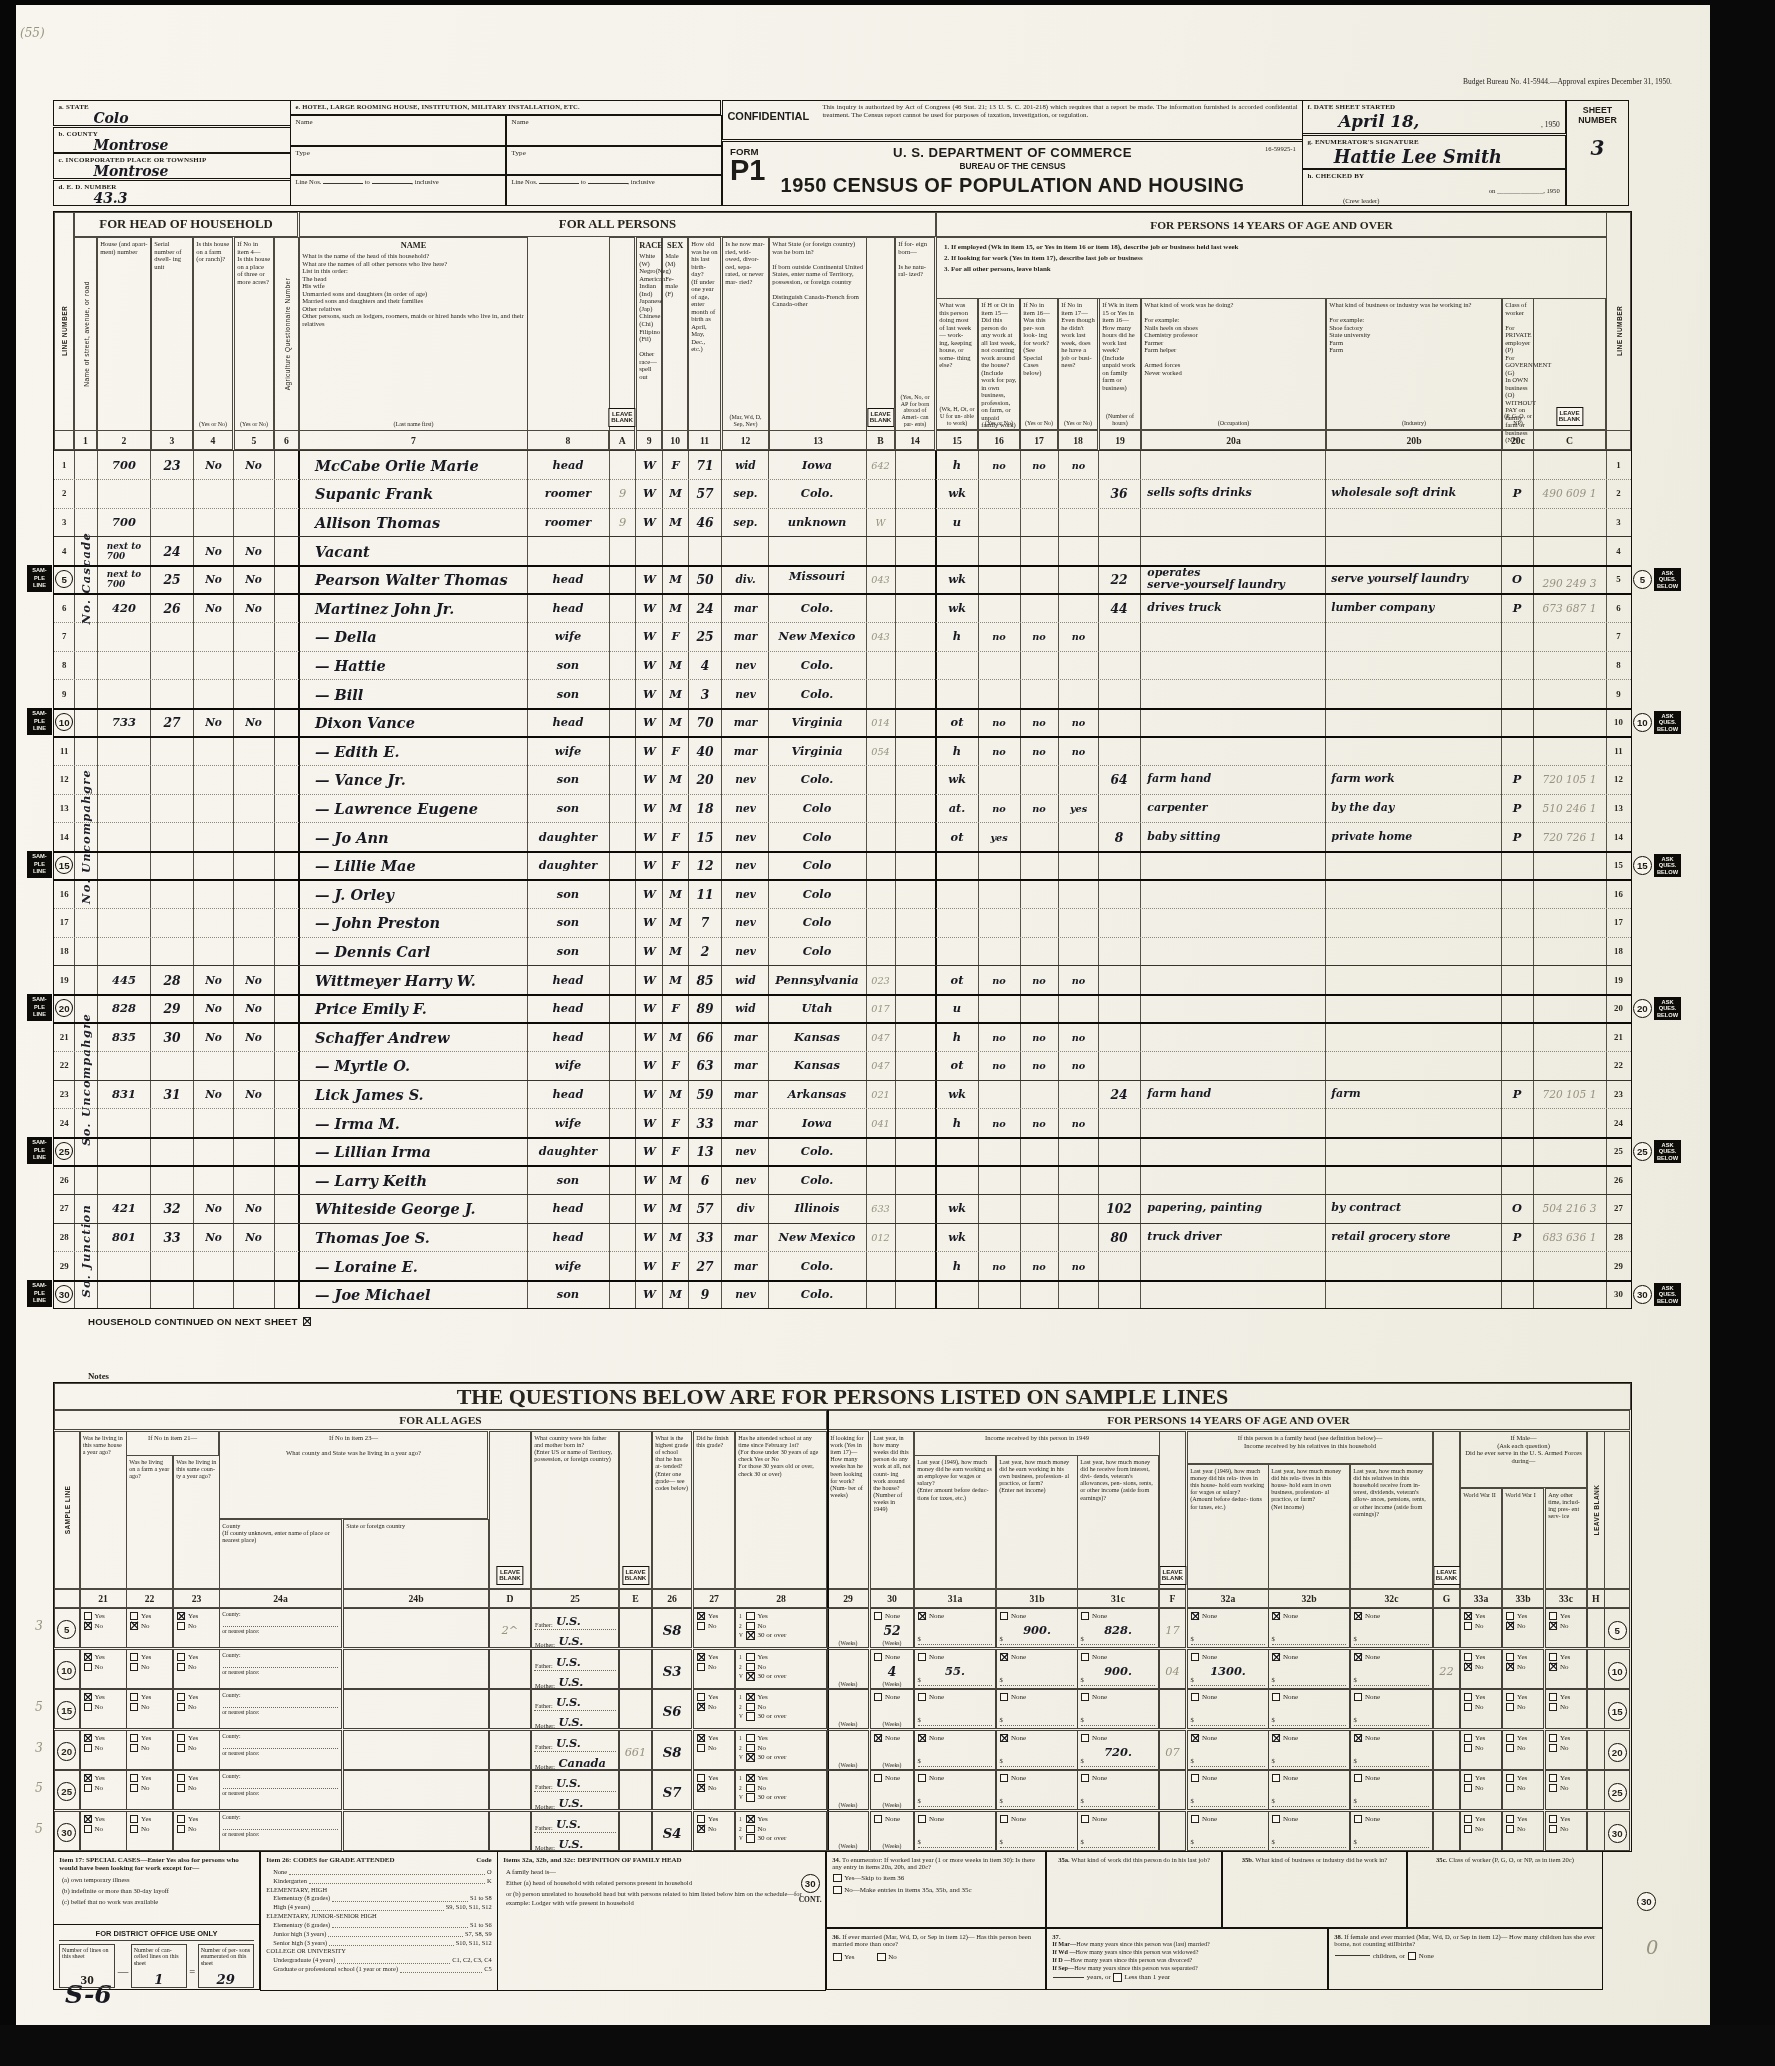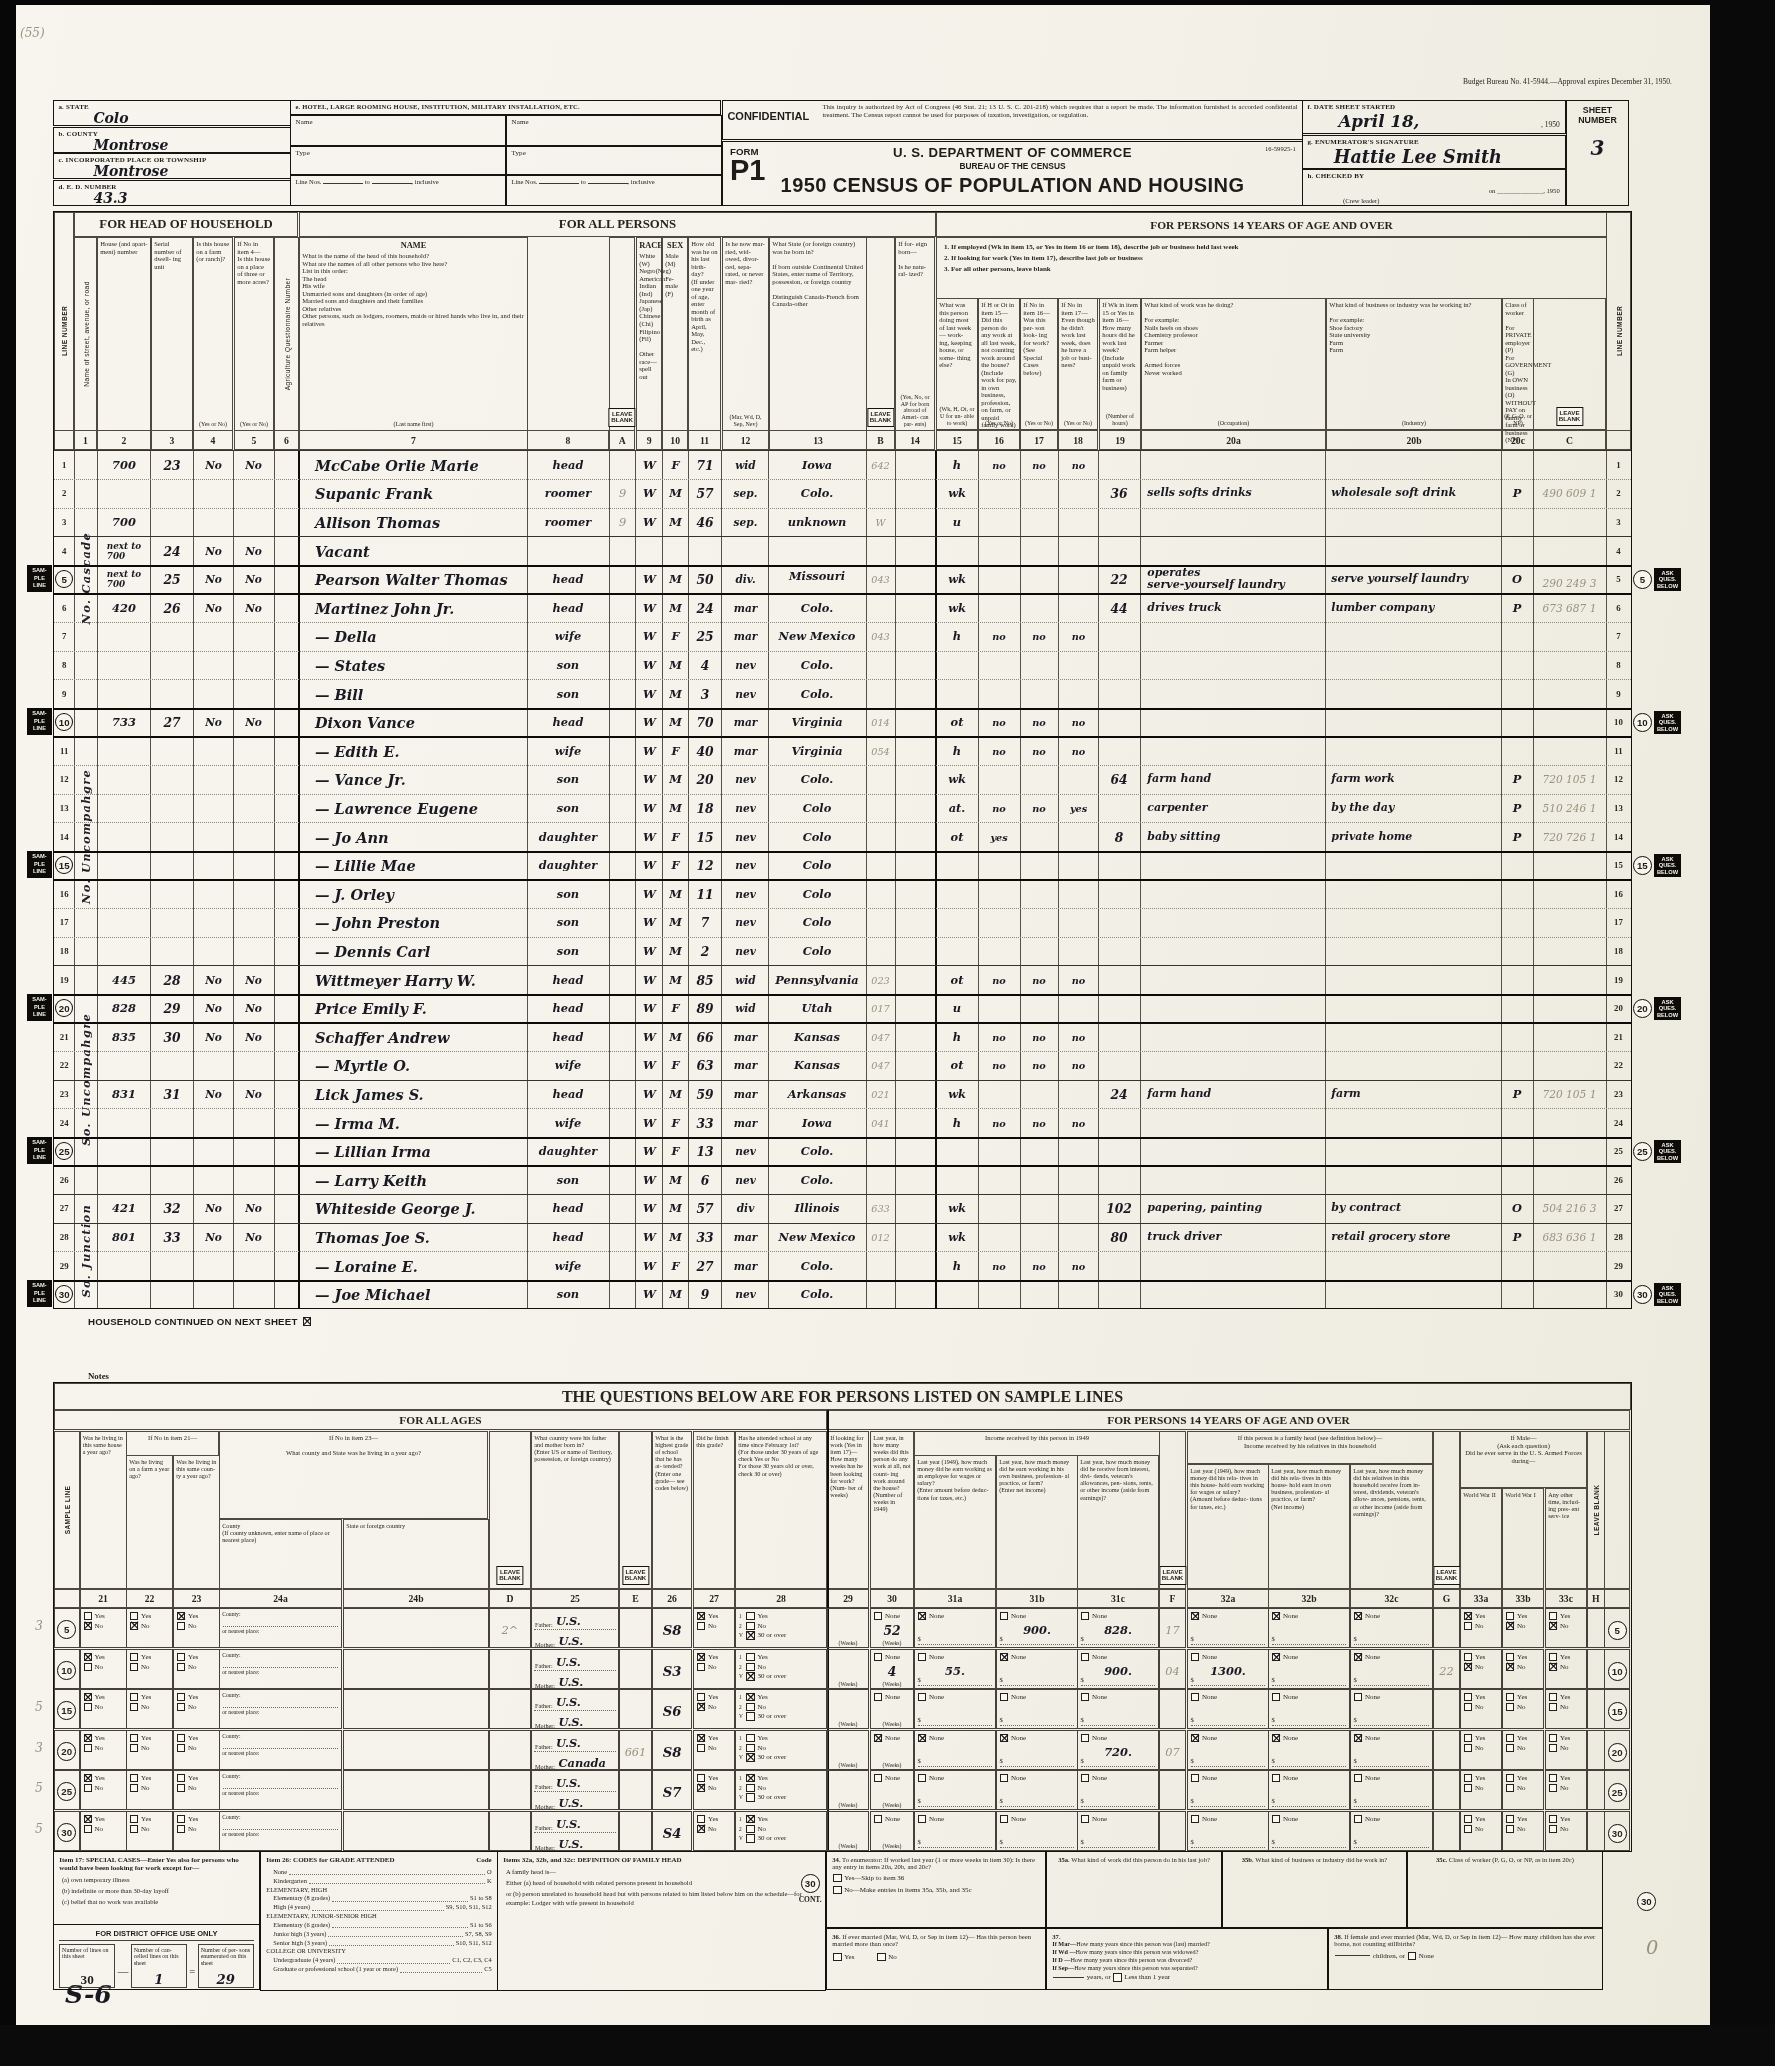--- a/index.html
+++ b/index.html
@@ -543,21 +543,21 @@
       <div class="rcell hw f28" style="left: 635px; top: 411px; width: 32px; height: 26px;">25</div>
       <div class="rcell hw f24" style="left: 669px; top: 411px; width: 45px; height: 26px;">mar</div>
       <div class="rcell hw f26" style="left: 715px; top: 411px; width: 96px; height: 26px;">New Mexico</div>
       <div class="rcell pc f22" style="left: 813px; top: 411px; width: 27px; height: 26px;">043</div>
       <div class="rcell hw f26" style="left: 883px; top: 411px; width: 40px; height: 26px;">h</div>
       <div class="rcell hw f22" style="left: 925px; top: 411px; width: 40px; height: 26px;">no</div>
       <div class="rcell hw f22" style="left: 967px; top: 411px; width: 36px; height: 26px;">no</div>
       <div class="rcell hw f22" style="left: 1005px; top: 411px; width: 39px; height: 26px;">no</div>
       <div class="rcell lnum" style="left: 0.9px; top: 440px; width: 18.5px; height: 26px;">8</div>
       <div class="rcell lnum" style="left: 1553px; top: 440px; width: 23px; height: 26px;">8</div>
-      <div class="rcell hw nm" style="left: 246px; top: 440px; width: 227px; height: 26px;">— States</div>
+      <div class="rcell hw nm" style="left: 246px; top: 440px; width: 227px; height: 26px;">— Hattie</div>
       <div class="rcell hw f26" style="left: 474px; top: 440px; width: 80px; height: 26px;">son</div>
       <div class="rcell hw f26" style="left: 583px; top: 440px; width: 25px; height: 26px;">W</div>
       <div class="rcell hw f26" style="left: 609px; top: 440px; width: 25px; height: 26px;">M</div>
       <div class="rcell hw f28" style="left: 635px; top: 440px; width: 32px; height: 26px;">4</div>
       <div class="rcell hw f24" style="left: 669px; top: 440px; width: 45px; height: 26px;">nev</div>
       <div class="rcell hw f26" style="left: 715px; top: 440px; width: 96px; height: 26px;">Colo.</div>
       <div class="rcell lnum" style="left: 0.9px; top: 469px; width: 18.5px; height: 26px;">9</div>
       <div class="rcell lnum" style="left: 1553px; top: 469px; width: 23px; height: 26px;">9</div>
       <div class="rcell hw nm" style="left: 246px; top: 469px; width: 227px; height: 26px;">— Bill</div>
       <div class="rcell hw f26" style="left: 474px; top: 469px; width: 80px; height: 26px;">son</div>
@@ -908,21 +908,21 @@
       <div class="street" style="left: 20px; top: 982px; width: 23px; height: 114px;">
         <span class="vhw">So. Junction</span>
       </div>
     </div>
     <div class="hcont" style="left: 88px; top: 1314px; width: 528px; height: 15px;">
       <span>HOUSEHOLD CONTINUED ON NEXT SHEET</span>
       <span class="cb x"></span>
     </div>
     <div class="noteslbl" style="left: 88px; top: 1339px; width: 88px; height: 13.2px;">Notes</div>
     <div class="tblc" style="left: 53px; top: 1382px; width: 1577px; height: 468px;">
-      <div class="hc gtitle" style="left: 0px; top: 0px; width: 1577px; height: 27px; font-size: 16px;">THE QUESTIONS BELOW ARE FOR PERSONS LISTED ON SAMPLE LINES</div>
+      <div class="hc gtitle" style="left: 0px; top: 0px; width: 1577px; height: 27px; font-size: 22px;">THE QUESTIONS BELOW ARE FOR PERSONS LISTED ON SAMPLE LINES</div>
       <div class="hc gtitle" style="left: 0px; top: 27px; width: 773px; height: 20px; font-size: 11.4px;">FOR ALL AGES</div>
       <div class="hc gtitle" style="left: 773px; top: 27px; width: 803px; height: 20px; font-size: 11.4px;">FOR PERSONS 14 YEARS OF AGE AND OVER</div>
       <div class="hc gsm" style="left: 72px; top: 48px; width: 93px; height: 25px;">
         <div class="dbody cen3">If No in item 21—</div>
       </div>
       <div class="hc gsm" style="left: 165px; top: 48px; width: 269px; height: 88px;">
         <div class="dbody cen3">If No in item 23—
 
 What county and State was he living in a year ago?</div>
       </div>

